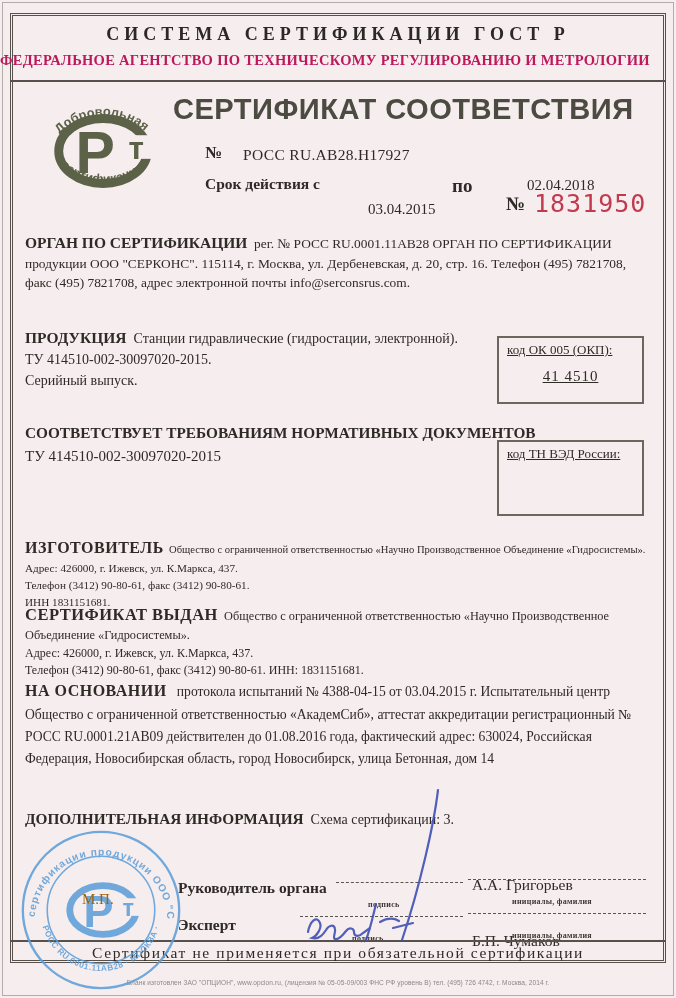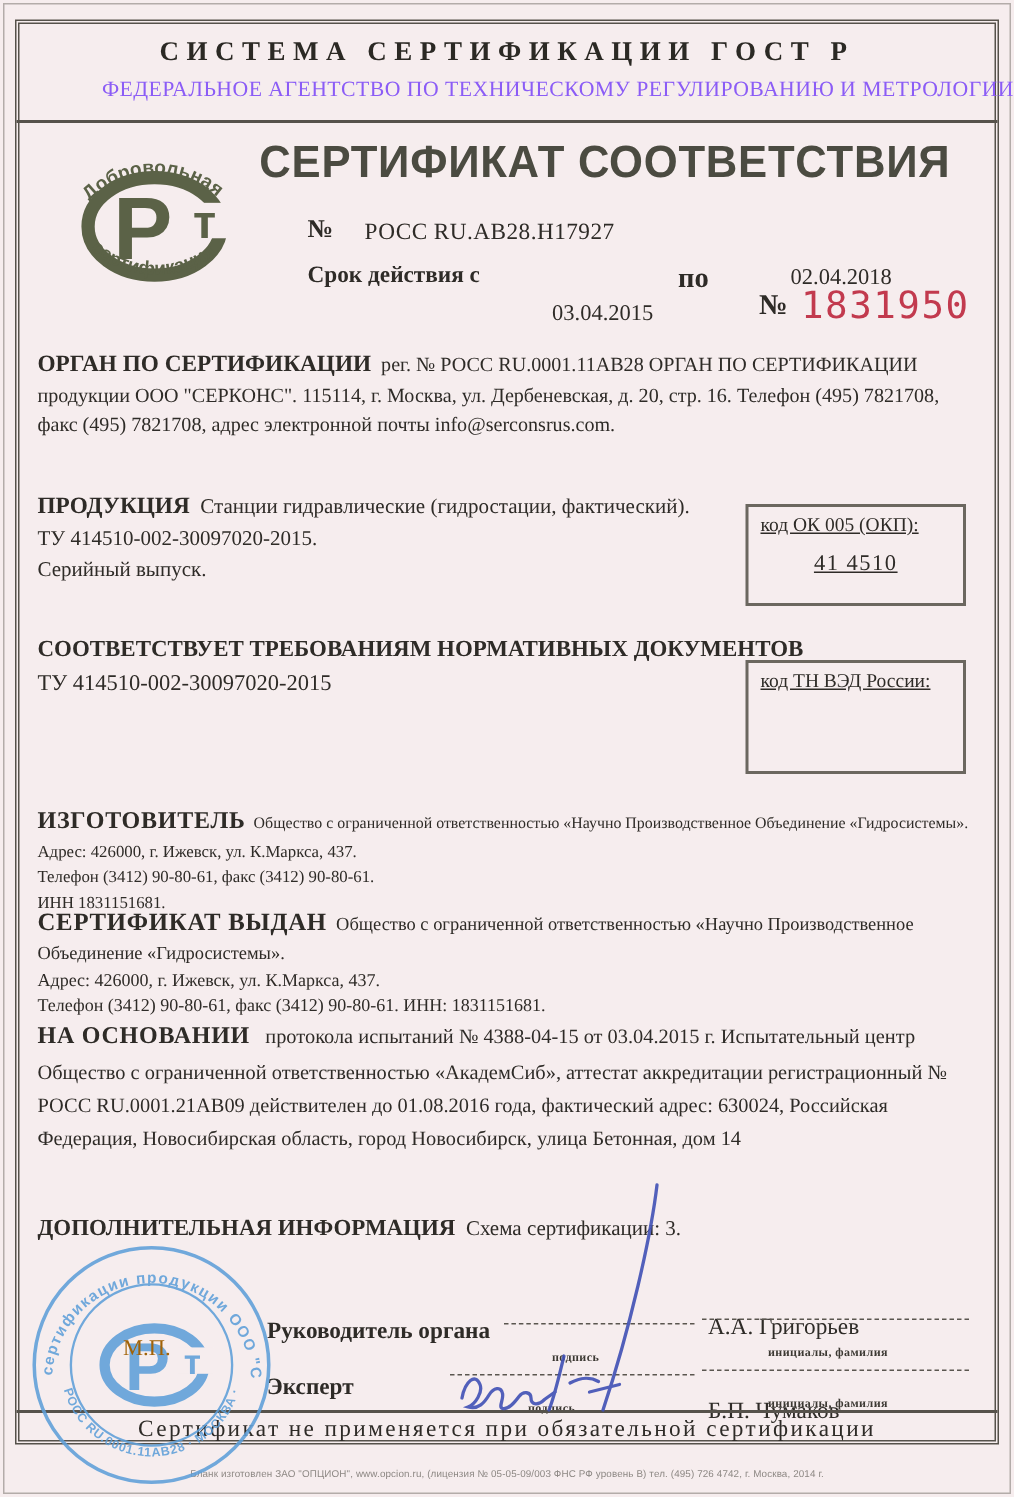--- a/index.html
+++ b/index.html
@@ -19,22 +19,22 @@
     position:absolute; left:10px; top:13px; width:656px; height:950px;
     border:3px double #56524b;
   }
   .hdr-line1 {
     position:absolute; left:0; top:24px; width:100%;
     text-align:center; font-weight:bold; font-size:18px;
     letter-spacing:5px; color:#2b2924;
   }
   .hdr-line2 {
     position:absolute; left:0; top:52px; width:100%;
-    text-align:right; font-weight:normal; font-size:14.5px;
-    letter-spacing:0.3px; color:#8b5cf6;
+    text-align:left; font-weight:bold; font-size:14.5px;
+    letter-spacing:0.3px; color:#be185d;
   }
   .hdr-divider {
     position:absolute; left:11px; top:80px; width:654px; height:0;
     border-top:2px solid #56524b;
   }
   .doc-title {
     position:absolute; left:168px; top:92px; width:485px;
     text-align:center;
     font-family:"Liberation Sans", sans-serif;
     font-weight:bold; font-size:30px; letter-spacing:0.5px;
@@ -154,21 +154,21 @@
 <div class="serial-sign">№</div>
 <div class="serial-num">1831950</div>
 
 <p class="para organ-p">
   <span class="h">ОРГАН ПО СЕРТИФИКАЦИИ</span>&nbsp;
   <span>рег. № РОСС RU.0001.11АВ28 ОРГАН ПО СЕРТИФИКАЦИИ продукции ООО "СЕРКОНС". 115114, г. Москва, ул. Дербеневская, д. 20, стр. 16. Телефон (495) 7821708, факс (495) 7821708, адрес электронной почты info@serconsrus.com.</span>
 </p>
 
 <p class="para prod-p">
   <span class="h">ПРОДУКЦИЯ</span>&nbsp;
-  <span>Станции гидравлические (гидростации, фактический).</span><br>
+  <span>Станции гидравлические (гидростации, электронной).</span><br>
   <span>ТУ 414510-002-30097020-2015.</span><br>
   <span>Серийный выпуск.</span>
 </p>
 
 <div class="code-box box-okp">
   <div class="cl">код ОК 005 (ОКП):</div>
   <div class="cv">41 4510</div>
 </div>
 
 <div class="conf-h">СООТВЕТСТВУЕТ ТРЕБОВАНИЯМ НОРМАТИВНЫХ ДОКУМЕНТОВ</div>

